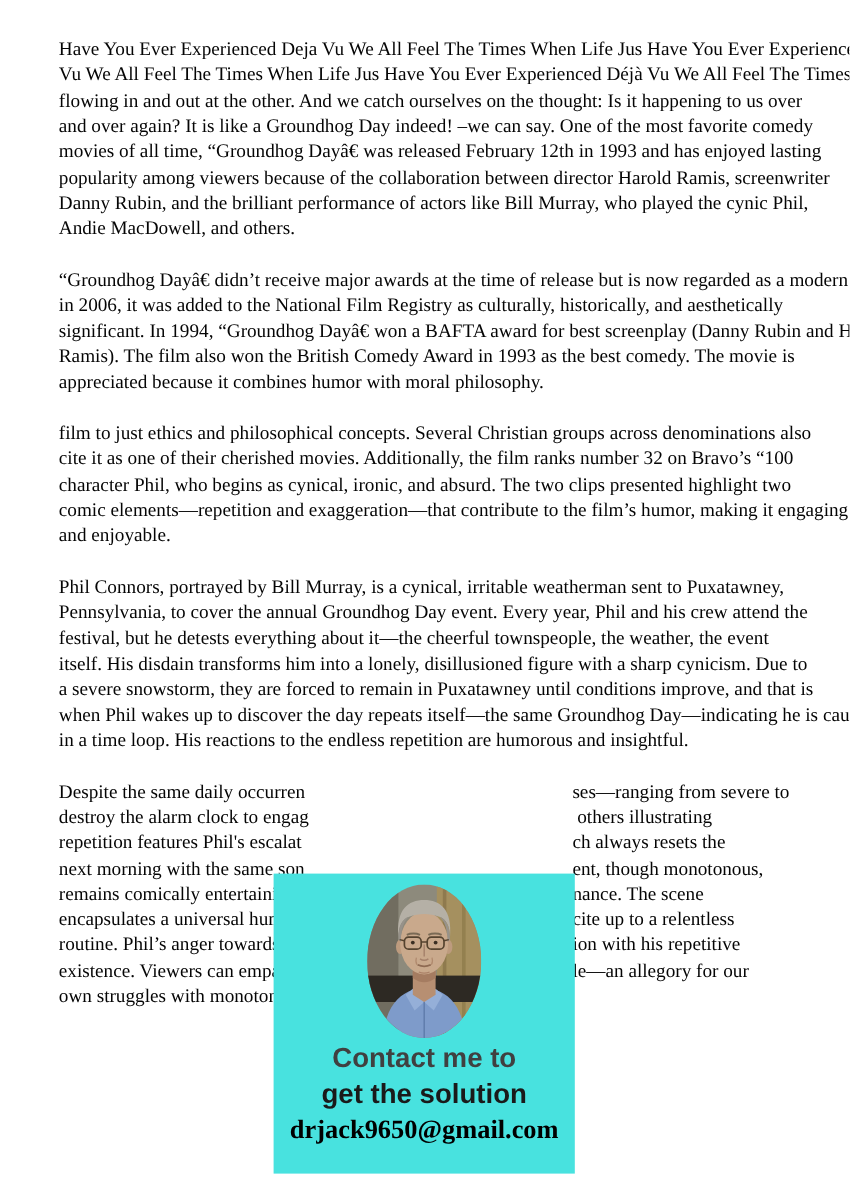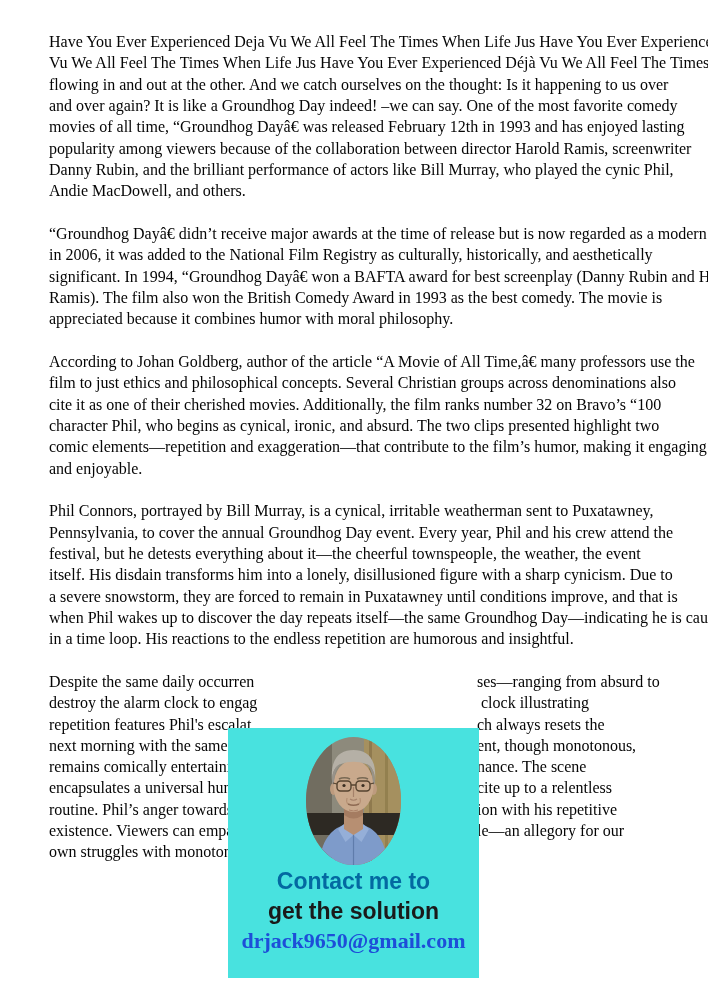--- a/index.html
+++ b/index.html
@@ -88,39 +88,38 @@
         <div class="line">Andie MacDowell, and others.</div>
       </div>
       <div class="para">
         <div class="line">“Groundhog Dayâ€ didn’t receive major awards at the time of release but is now regarded as a modern</div>
         <div class="line">in 2006, it was added to the National Film Registry as culturally, historically, and aesthetically</div>
         <div class="line">significant. In 1994, “Groundhog Dayâ€ won a BAFTA award for best screenplay (Danny Rubin and Harold</div>
         <div class="line">Ramis). The film also won the British Comedy Award in 1993 as the best comedy. The movie is</div>
         <div class="line">appreciated because it combines humor with moral philosophy.</div>
       </div>
       <div class="para">
-        <div class="line">According to Johan Goldberg, author of the article “A Movie of All Time,â€ many professors use the</div>
         <div class="line">film to just ethics and philosophical concepts. Several Christian groups across denominations also</div>
         <div class="line">cite it as one of their cherished movies. Additionally, the film ranks number 32 on Bravo’s “100</div>
         <div class="line">character Phil, who begins as cynical, ironic, and absurd. The two clips presented highlight two</div>
         <div class="line">comic elements—repetition and exaggeration—that contribute to the film’s humor, making it engaging</div>
         <div class="line">and enjoyable.</div>
       </div>
       <div class="para">
         <div class="line">Phil Connors, portrayed by Bill Murray, is a cynical, irritable weatherman sent to Puxatawney,</div>
         <div class="line">Pennsylvania, to cover the annual Groundhog Day event. Every year, Phil and his crew attend the</div>
         <div class="line">festival, but he detests everything about it—the cheerful townspeople, the weather, the event</div>
         <div class="line">itself. His disdain transforms him into a lonely, disillusioned figure with a sharp cynicism. Due to</div>
         <div class="line">a severe snowstorm, they are forced to remain in Puxatawney until conditions improve, and that is</div>
         <div class="line">when Phil wakes up to discover the day repeats itself—the same Groundhog Day—indicating he is caught</div>
         <div class="line">in a time loop. His reactions to the endless repetition are humorous and insightful.</div>
       </div>
       <div class="para">
-        <div class="line"><span class="frag-left">Despite the same daily occurren</span><span class="frag-right">ses—ranging from absurd to</span></div>
-        <div class="line"><span class="frag-left">destroy the alarm clock to engag</span><span class="frag-right"> clock illustrating</span></div>
+        <div class="line"><span class="frag-left">Despite the same daily occurren</span><span class="frag-right">ses—ranging from severe to</span></div>
+        <div class="line"><span class="frag-left">destroy the alarm clock to engag</span><span class="frag-right"> others illustrating</span></div>
         <div class="line"><span class="frag-left">repetition features Phil's escalat</span><span class="frag-right">ch always resets the</span></div>
         <div class="line"><span class="frag-left">next morning with the same son</span><span class="frag-right">ent, though monotonous,</span></div>
         <div class="line"><span class="frag-left">remains comically entertaining b</span><span class="frag-right">nance. The scene</span></div>
         <div class="line"><span class="frag-left">encapsulates a universal human</span><span class="frag-right">cite up to a relentless</span></div>
         <div class="line"><span class="frag-left">routine. Phil’s anger towards the</span><span class="frag-right">ion with his repetitive</span></div>
         <div class="line"><span class="frag-left">existence. Viewers can empathi</span><span class="frag-right">le—an allegory for our</span></div>
         <div class="line"><span class="frag-left">own struggles with monotony an</span><span class="frag-right"></span></div>
       </div>
     </div>
 
@@ -159,19 +158,19 @@
         <circle cx="38" cy="48.5" r="1.6" fill="#3a2e22"></circle>
         <circle cx="57" cy="48.5" r="1.6" fill="#3a2e22"></circle>
         <path d="M47.5 50 L47.5 60 M44 62 Q47.5 64.5 51 62" stroke="#a5816a" stroke-width="1.2" fill="none"></path>
         <path d="M41 61 Q40 64.5 41.5 67 M54 61 Q55 64.5 53.5 67" stroke="#b08a6e" stroke-width="1" fill="none"></path>
         <path d="M42 67 Q47.5 69.5 53 67" stroke="#8e6a52" stroke-width="1.5" fill="none"></path>
         <path d="M43 73 Q47.5 75 52 73" stroke="#ab8167" stroke-width="1" fill="none"></path>
       </g>
     </svg>
 
     <div class="ad-text">
-      <div class="ad-line" style="color: #0369a1;">Contact me to</div>
+      <div class="ad-line" style="color: #404040;">Contact me to</div>
       <div class="ad-line" style="color: rgb(26, 26, 26);">get the solution</div>
-      <div class="ad-email" style="color: #1d4ed8;">drjack9650@gmail.com</div>
+      <div class="ad-email" style="color: #000000;">drjack9650@gmail.com</div>
     </div>
   </div>
 
 </div>
 
 </body></html>

